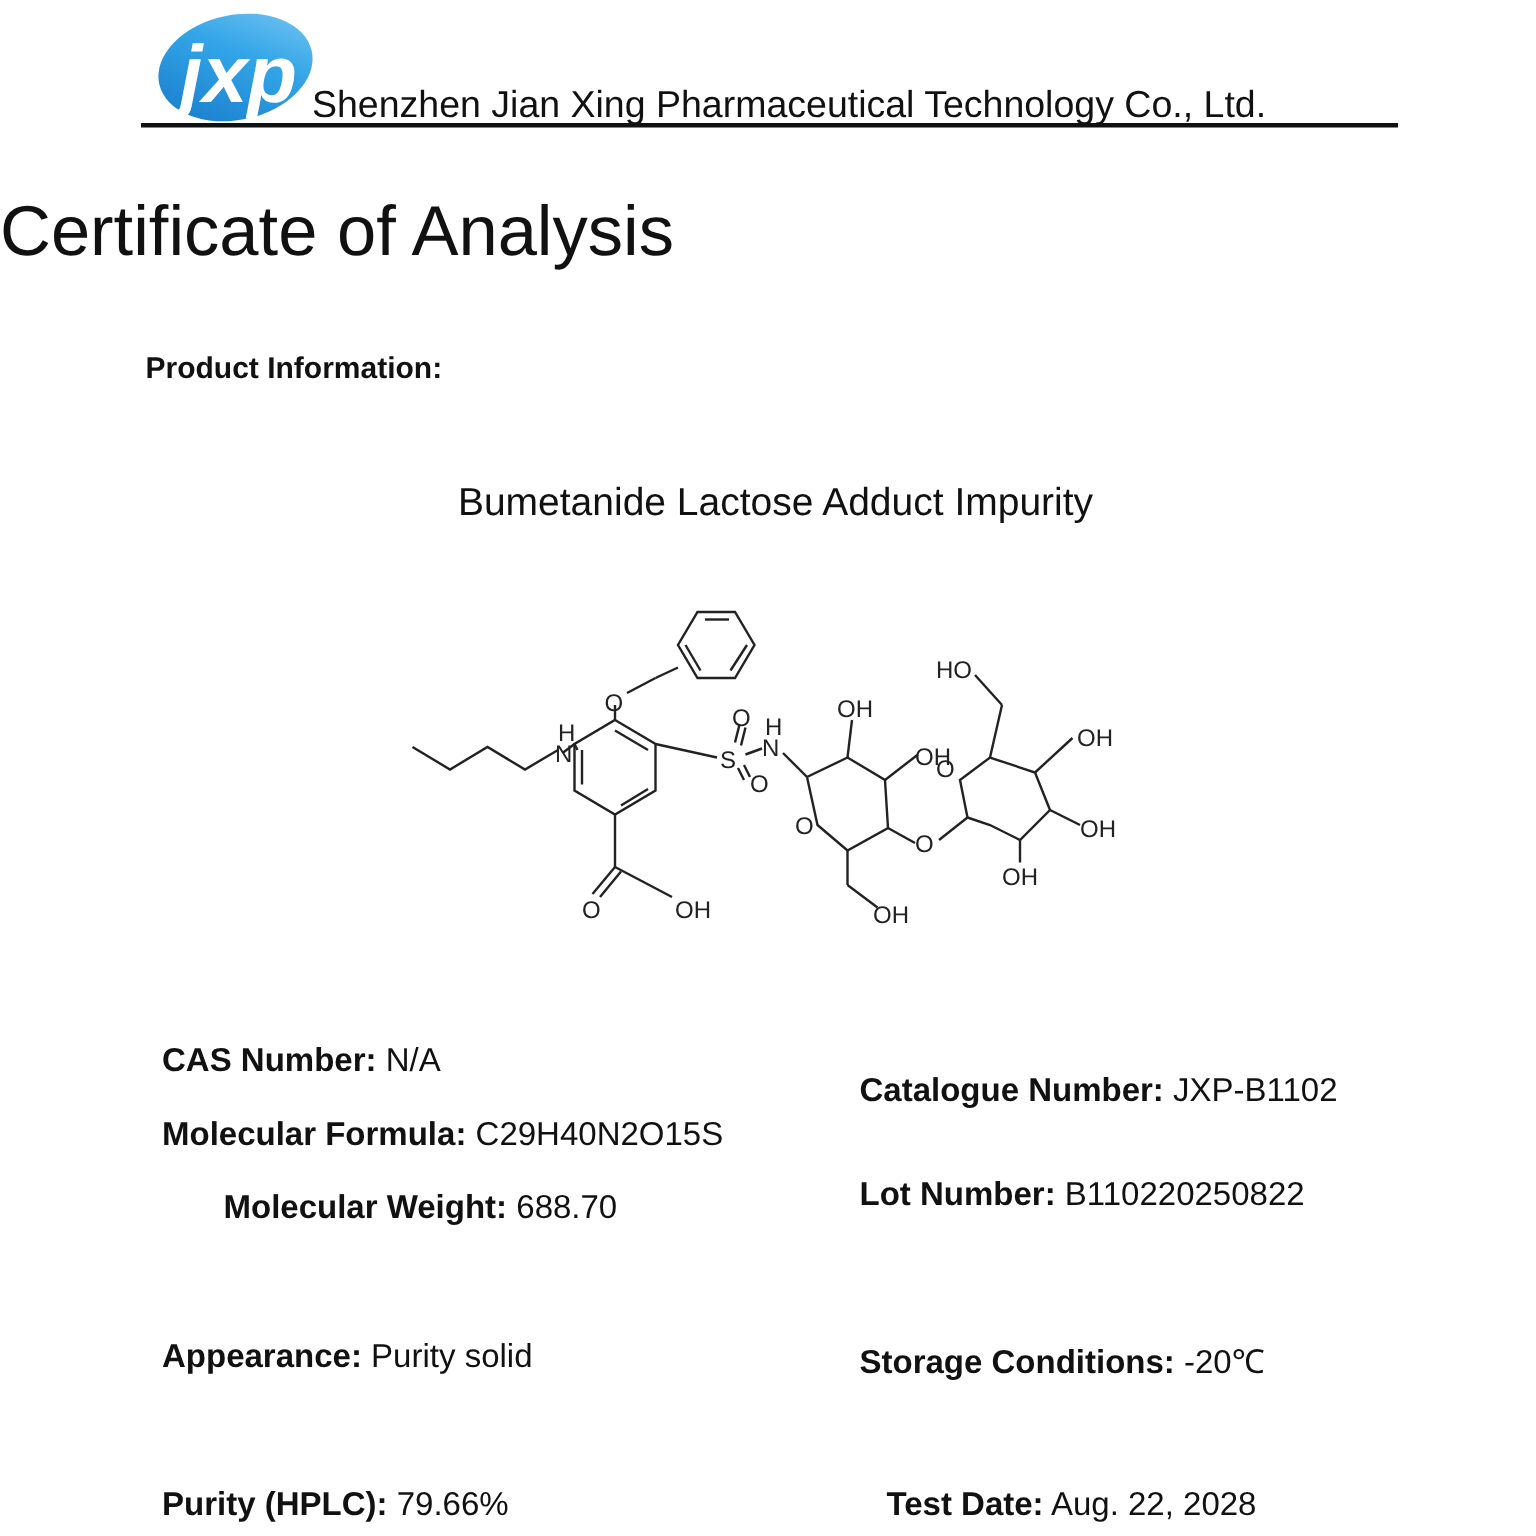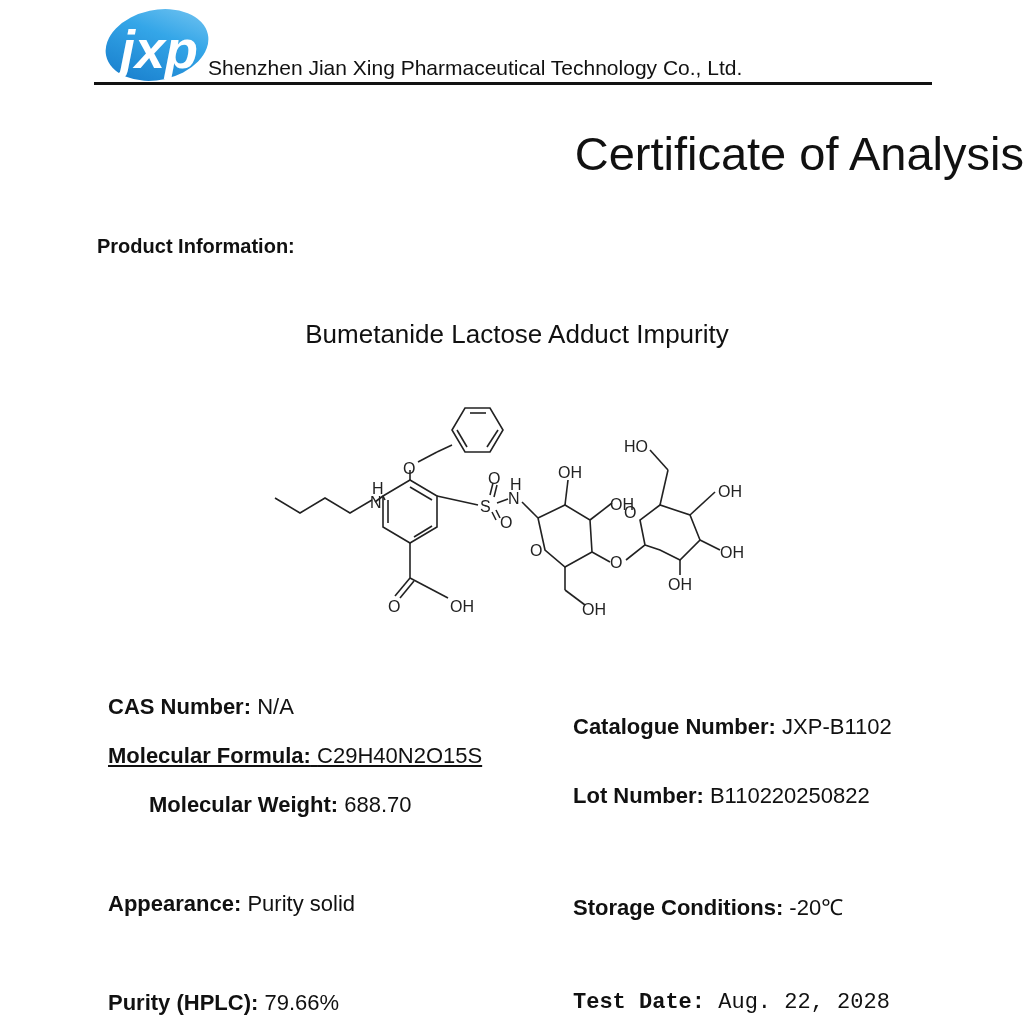--- a/index.html
+++ b/index.html
@@ -1,36 +1,36 @@
 <!DOCTYPE html>
 <html><head>
 <meta charset="utf-8">
 <style>
   html, body { margin:0; padding:0; background:#ffffff; }
   body { width:1024px; height:1024px; position:relative; overflow:hidden;
          font-family:"Liberation Sans", sans-serif; color:#111; }
   .abs { position:absolute; }
   .logo { left:104px; top:8px; width:106px; height:74px; }
-  .company { left:208px; top:56px; font-size:21px; color:#111; white-space:nowrap; }
+  .company { left:208px; top:56px; font-size:25px; color:#111; white-space:nowrap; }
   .rule { left:94px; top:82px; width:838px; height:3px; background:#111; }
-  .title { left:0; width:1024px; top:126px; text-align:right; font-size:47px; color:#111; }
+  .title { left:0; width:1024px; top:126px; text-align:left; font-size:47px; color:#111; }
   .section { left:97px; top:235px; font-size:20px; font-weight:bold; }
   .product { left:0; width:1034px; top:319px; text-align:center; font-size:26px; }
   .structure { left:268px; top:398px; width:490px; height:232px; }
   .field { font-size:22px; white-space:nowrap; }
   .field b { font-weight:bold; }
   .f1 { left:108px; top:694px; }
-  .f2 { left:108px; top:743px;text-decoration:underline; }
+  .f2 { left:108px; top:743px; }
   .f3 { left:108px; top:792px;margin-left:41px; }
   .f4 { left:573px; top:694px;margin-top:20px; }
   .f5 { left:573px; top:743px;margin-top:40px; }
   .f6 { left:108px; top:891px; }
   .f7 { left:573px; top:891px; }
   .f8 { left:108px; top:990px; }
-  .f9 { left:573px; top:990px;font-family:Liberation Mono, monospace; }
+  .f9 { left:591px; top:990px; }
 </style>
 </head>
 <body>
 
 <div class="abs logo">
   <svg width="106" height="74" viewBox="0 0 106 74">
     <defs>
       <linearGradient id="lg" x1="0" y1="1" x2="1" y2="0">
         <stop offset="0" stop-color="#1478c8"></stop>
         <stop offset="0.6" stop-color="#34a6e8"></stop>

